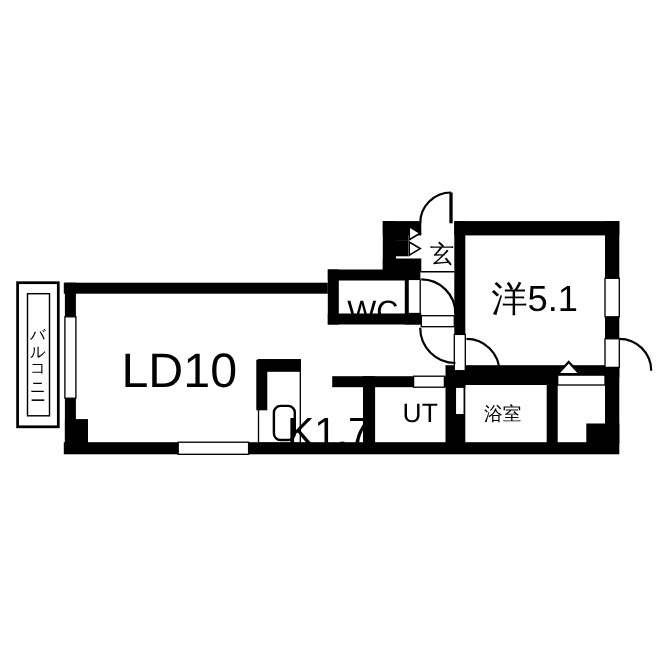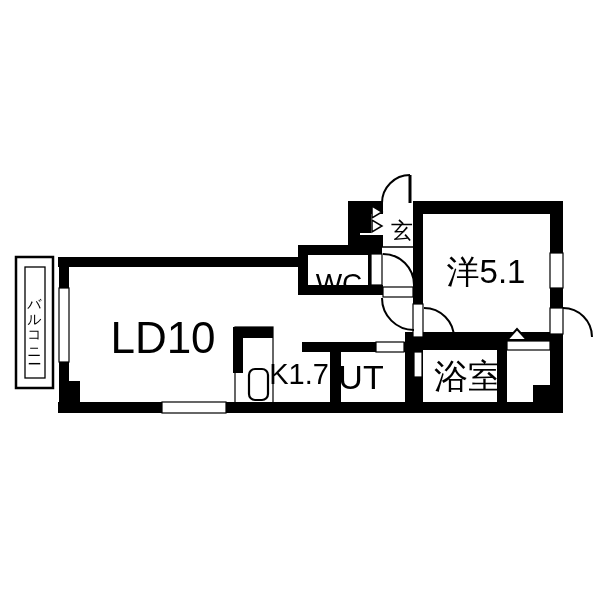--- a/index.html
+++ b/index.html
@@ -7,23 +7,23 @@
          font-family:"Liberation Sans","DejaVu Sans",sans-serif;}
   #plan-svg{position:absolute;left:0;top:0;}
   .lbl{position:absolute;display:flex;align-items:center;justify-content:center;
        color:#000;white-space:nowrap;line-height:1;}
   .lbl-balcony{left:24px;top:266px;width:22px;height:113px;font-size:14px;
        writing-mode:vertical-rl;text-orientation:upright;letter-spacing:1px;}
   .lbl-ld{left:103px;top:317px;width:120px;height:42px;font-size:44px;}
   .lbl-wc{left:304px;top:270px;width:70px;height:28px;font-size:28px;}
   .lbl-gen{left:385px;top:218px;width:34px;height:25px;font-size:22px;}
   .lbl-yo{left:426px;top:253px;width:120px;height:36px;font-size:33px;}
-  .lbl-k{left:264px;top:359px;width:70px;height:30px;font-size:29px;}
-  .lbl-ut{left:331px;top:363px;width:60px;height:28px;font-size:34px;}
-  .lbl-bath{left:428px;top:362px;width:80px;height:28px;font-size:34px;}
+  .lbl-k{left:264px;top:377px;width:70px;height:30px;font-size:37px;}
+  .lbl-ut{left:352px;top:363px;width:60px;height:28px;font-size:24px;}
+  .lbl-bath{left:417px;top:362px;width:80px;height:28px;font-size:17px;}
 </style>
 </head>
 <body>
 
 <div id="stage">
   <svg id="plan-svg" width="600" height="600" viewBox="0 0 600 600">
 
     <rect x="16" y="257" width="37" height="131" fill="#fff" stroke="#000" stroke-width="2.5"></rect>
     <rect x="25" y="267" width="20" height="111" fill="#fff" stroke="#000" stroke-width="1.3"></rect>
 

